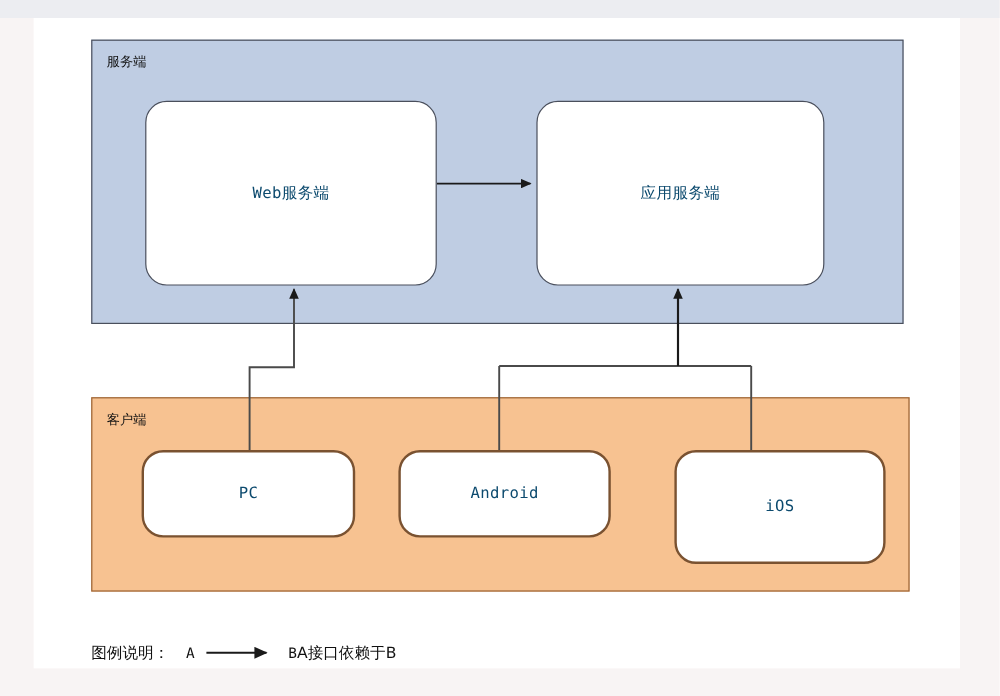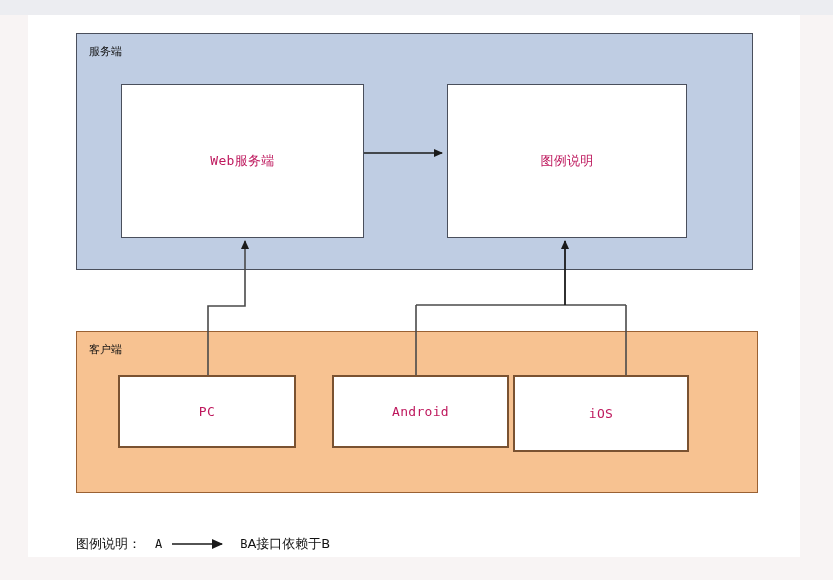--- a/index.html
+++ b/index.html
@@ -64,35 +64,36 @@
 
   
   .node {
     position: absolute;
     box-sizing: border-box;
     background: #ffffff;
     display: flex;
     align-items: center;
     justify-content: center;
     font-size: 13px;
-    color: #be185d;
+    color: #0c4a6e;
     font-family: "DejaVu Sans Mono", "DejaVu Sans", monospace;
     letter-spacing: 0.3px;
+    border-radius: 18px;
   }
   .node-server {
     border: 1px solid #4a4f5c;
   }
   .node-client {
     border: 2px solid #7a5231;
   }
   .node-web    { left: 93px; top: 69px;  width: 243px; height: 154px; }
   .node-app    { left: 419px; top: 69px; width: 240px; height: 154px; }
   .node-pc     { left: 90px;  top: 360px; width: 178px; height: 73px; }
   .node-android{ left: 304px; top: 360px; width: 177px; height: 73px; }
-  .node-ios    { left: 485px; top: 360px; width: 176px; height: 77px; }
+  .node-ios    { left: 534px; top: 360px; width: 176px; height: 95px; }
 
   
   .links {
     position: absolute;
     left: 0; top: 0;
     width: 772px; height: 542px;
     pointer-events: none;
   }
 
   
@@ -162,21 +163,21 @@
         <line x1="388" y1="290" x2="598" y2="290" stroke="#4a4a4a" stroke-width="1.6"></line>
 
         <line x1="537" y1="290" x2="537" y2="226" stroke="#1a1a1a" stroke-width="1.8" marker-end="url(#arrowhead)"></line>
       </svg>
 
       <div class="node node-server node-web">
         <span>Web服务端</span>
       </div>
 
       <div class="node node-server node-app">
-        <span>图例说明</span>
+        <span>应用服务端</span>
       </div>
 
       <div class="node node-client node-pc">
         <span>PC</span>
       </div>
 
       <div class="node node-client node-android">
         <span>Android</span>
       </div>
 

